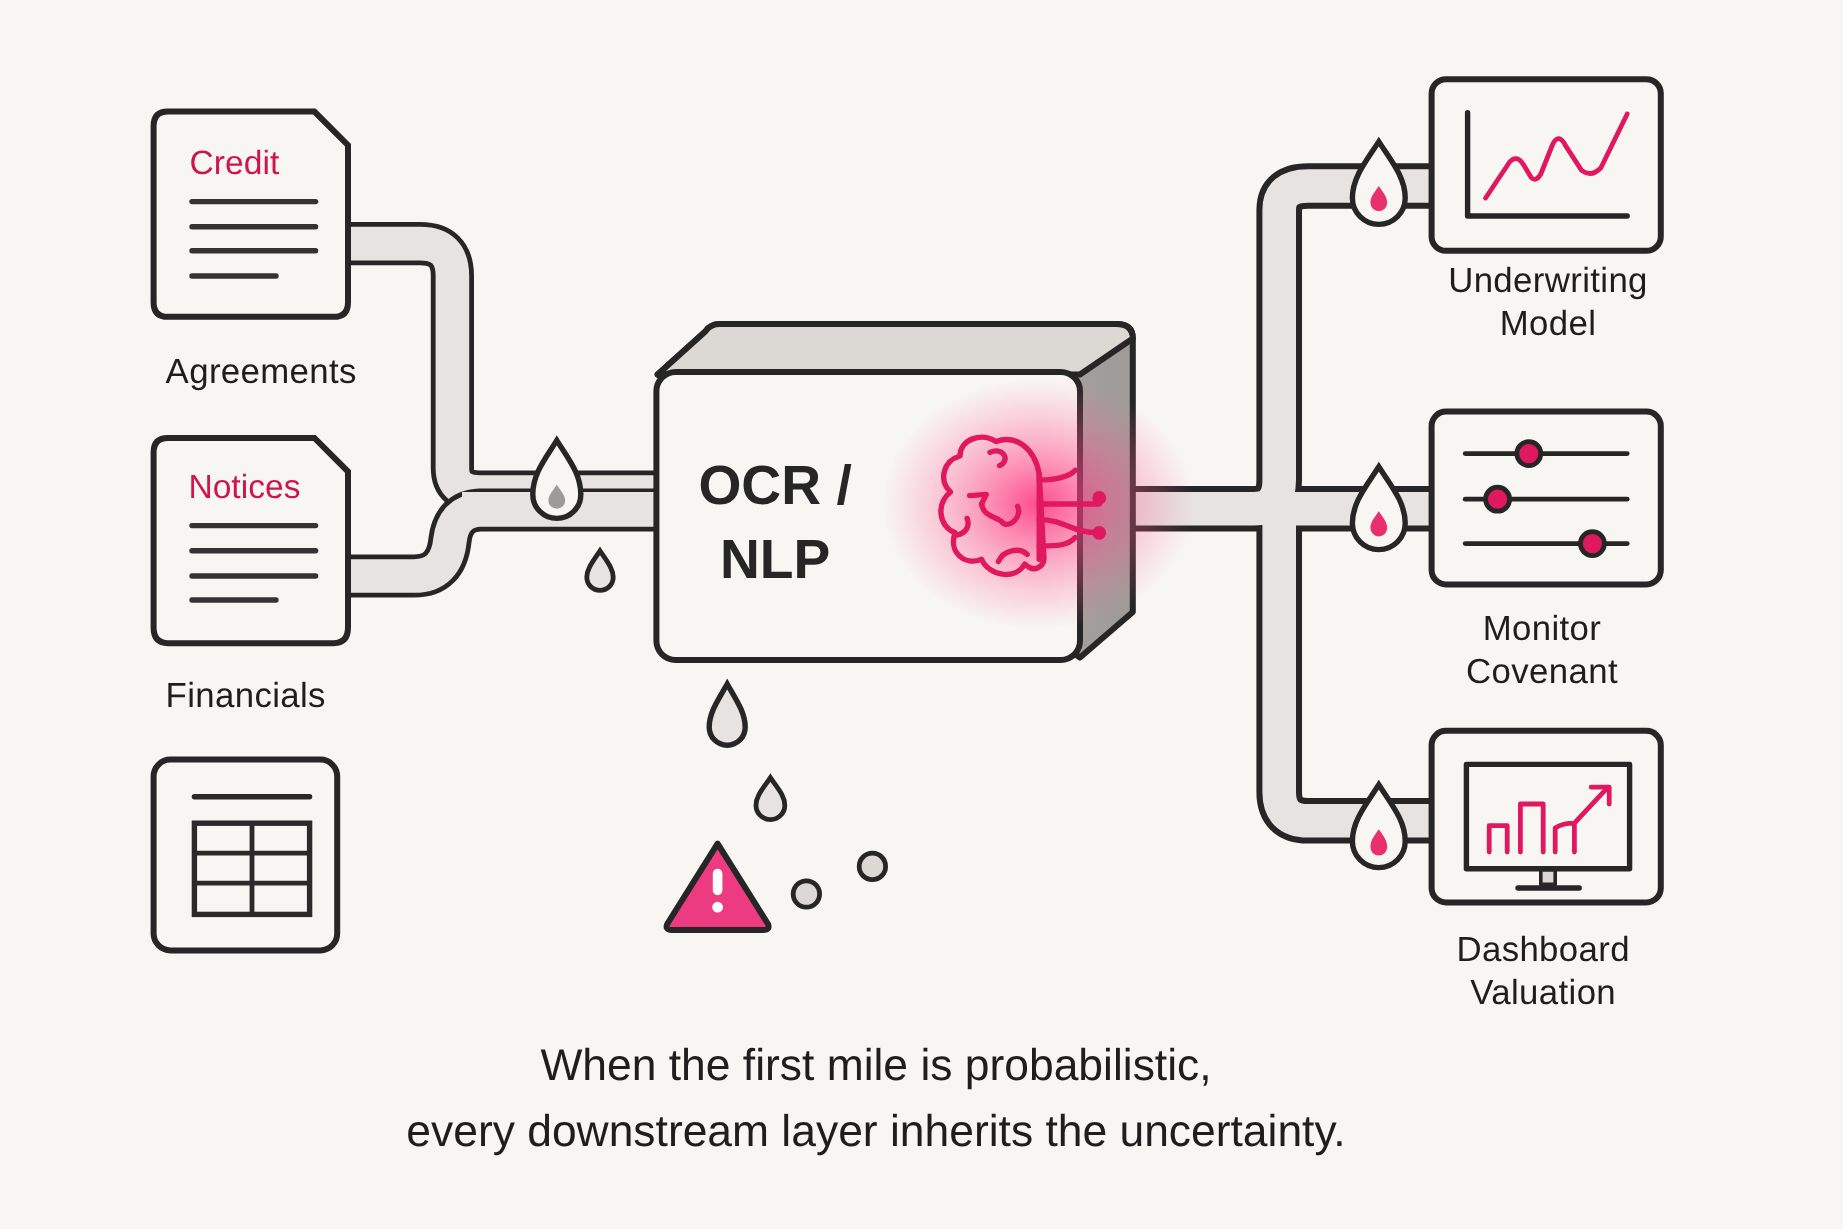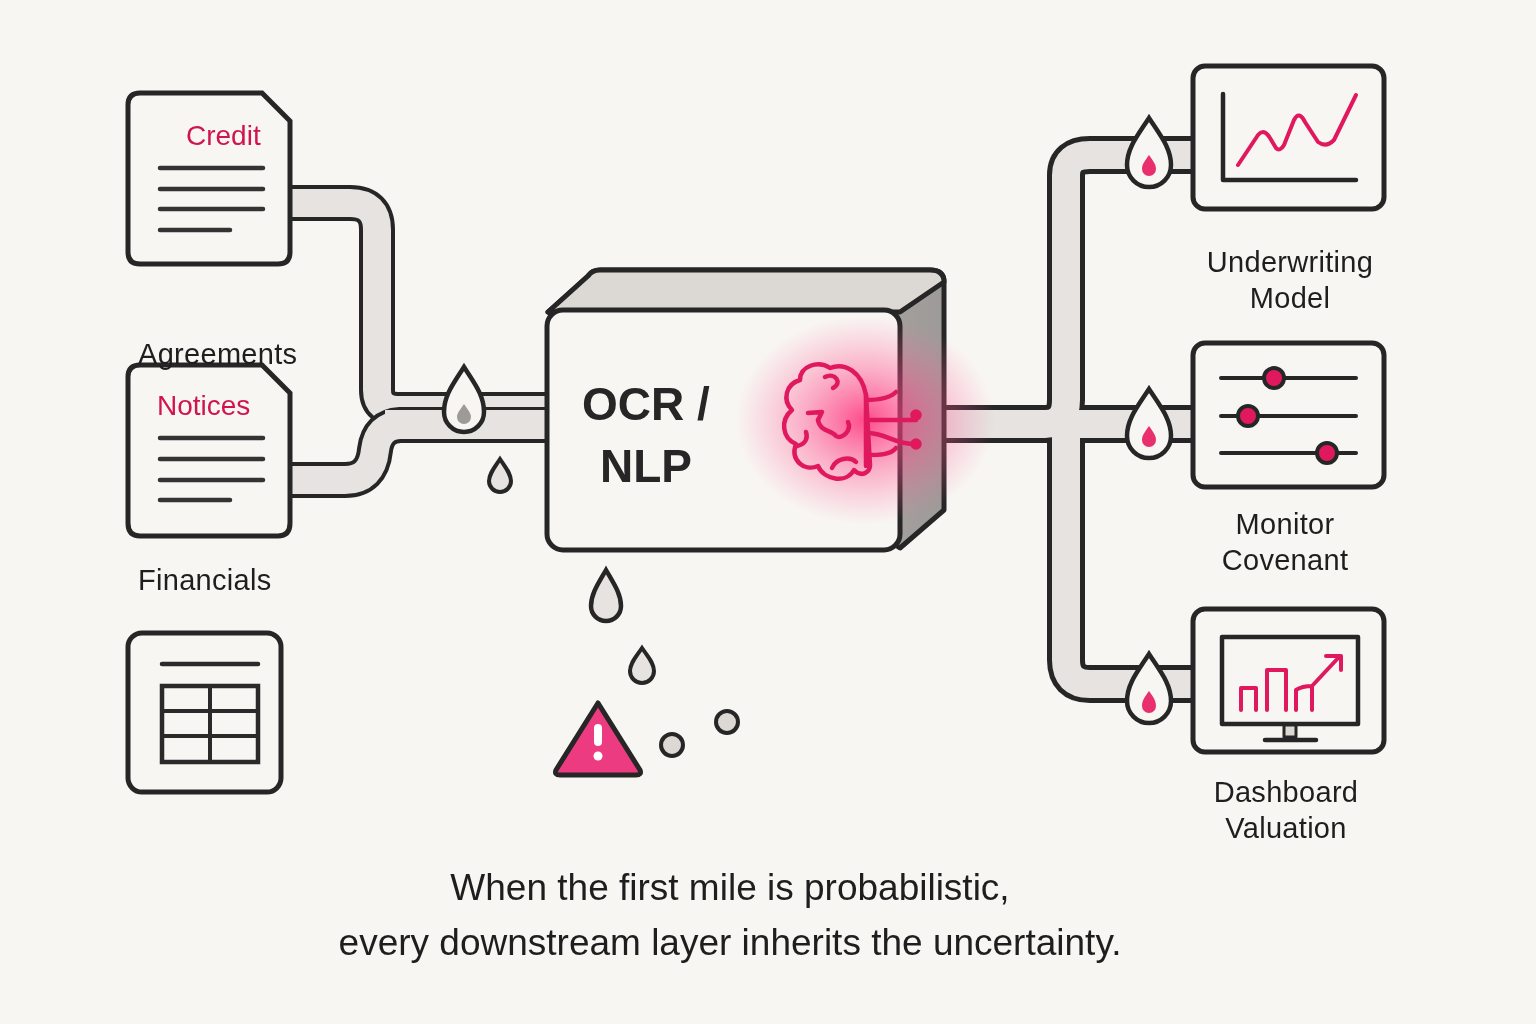--- a/index.html
+++ b/index.html
@@ -153,30 +153,30 @@
     <g fill="none" stroke-linecap="round" stroke-linejoin="round">
       <rect x="1222" y="637" width="136" height="87" stroke="#262626" stroke-width="4.5"></rect>
       <rect x="1284" y="725" width="12" height="12" fill="#dcd8d4" stroke="#262626" stroke-width="3"></rect>
       <line x1="1265" y1="740" x2="1316" y2="740" stroke="#262626" stroke-width="4.5"></line>
       <path d="M1241 710 V688 H1256 V710 M1267 710 V670 H1286 V710 M1296 710 V690 Q1302 686 1312 686 V710 M1312 686 L1340 656" stroke="#e0195e" stroke-width="4"></path>
       <path d="M1326 656 H1341 V670" stroke="#e0195e" stroke-width="4"></path>
     </g>
   </g>
 </svg>
 
-<div class="doc-title" style="left:158px; top:120px;margin-left:28px;">Credit</div>
-<div class="label" style="left:128px; top:292px; width:205px; text-align:left; padding-left:10px;margin-top:44px;">Agreements</div>
+<div class="doc-title" style="left:158px; top:120px;">Credit</div>
+<div class="label" style="left:128px; top:292px; width:205px; text-align:left; padding-left:10px;">Agreements</div>
 
 <div class="doc-title" style="left:157px; top:390px;">Notices</div>
 <div class="label" style="left:128px; top:562px; width:205px; text-align:left; padding-left:10px;">Financials</div>
 
 <div class="box-title" style="left:582px; top:373px;">OCR /</div>
 <div class="box-title" style="left:600px; top:435px;">NLP</div>
 
-<div class="label" style="left:1180px; top:244px; width:220px;">
+<div class="label" style="left:1180px; top:216px; width:220px;">
   <div>Underwriting</div>
   <div>Model</div>
 </div>
 <div class="label" style="left:1175px; top:506px; width:220px;">
   <div>Monitor</div>
   <div>Covenant</div>
 </div>
 <div class="label" style="left:1176px; top:774px; width:220px;">
   <div>Dashboard</div>
   <div>Valuation</div>

